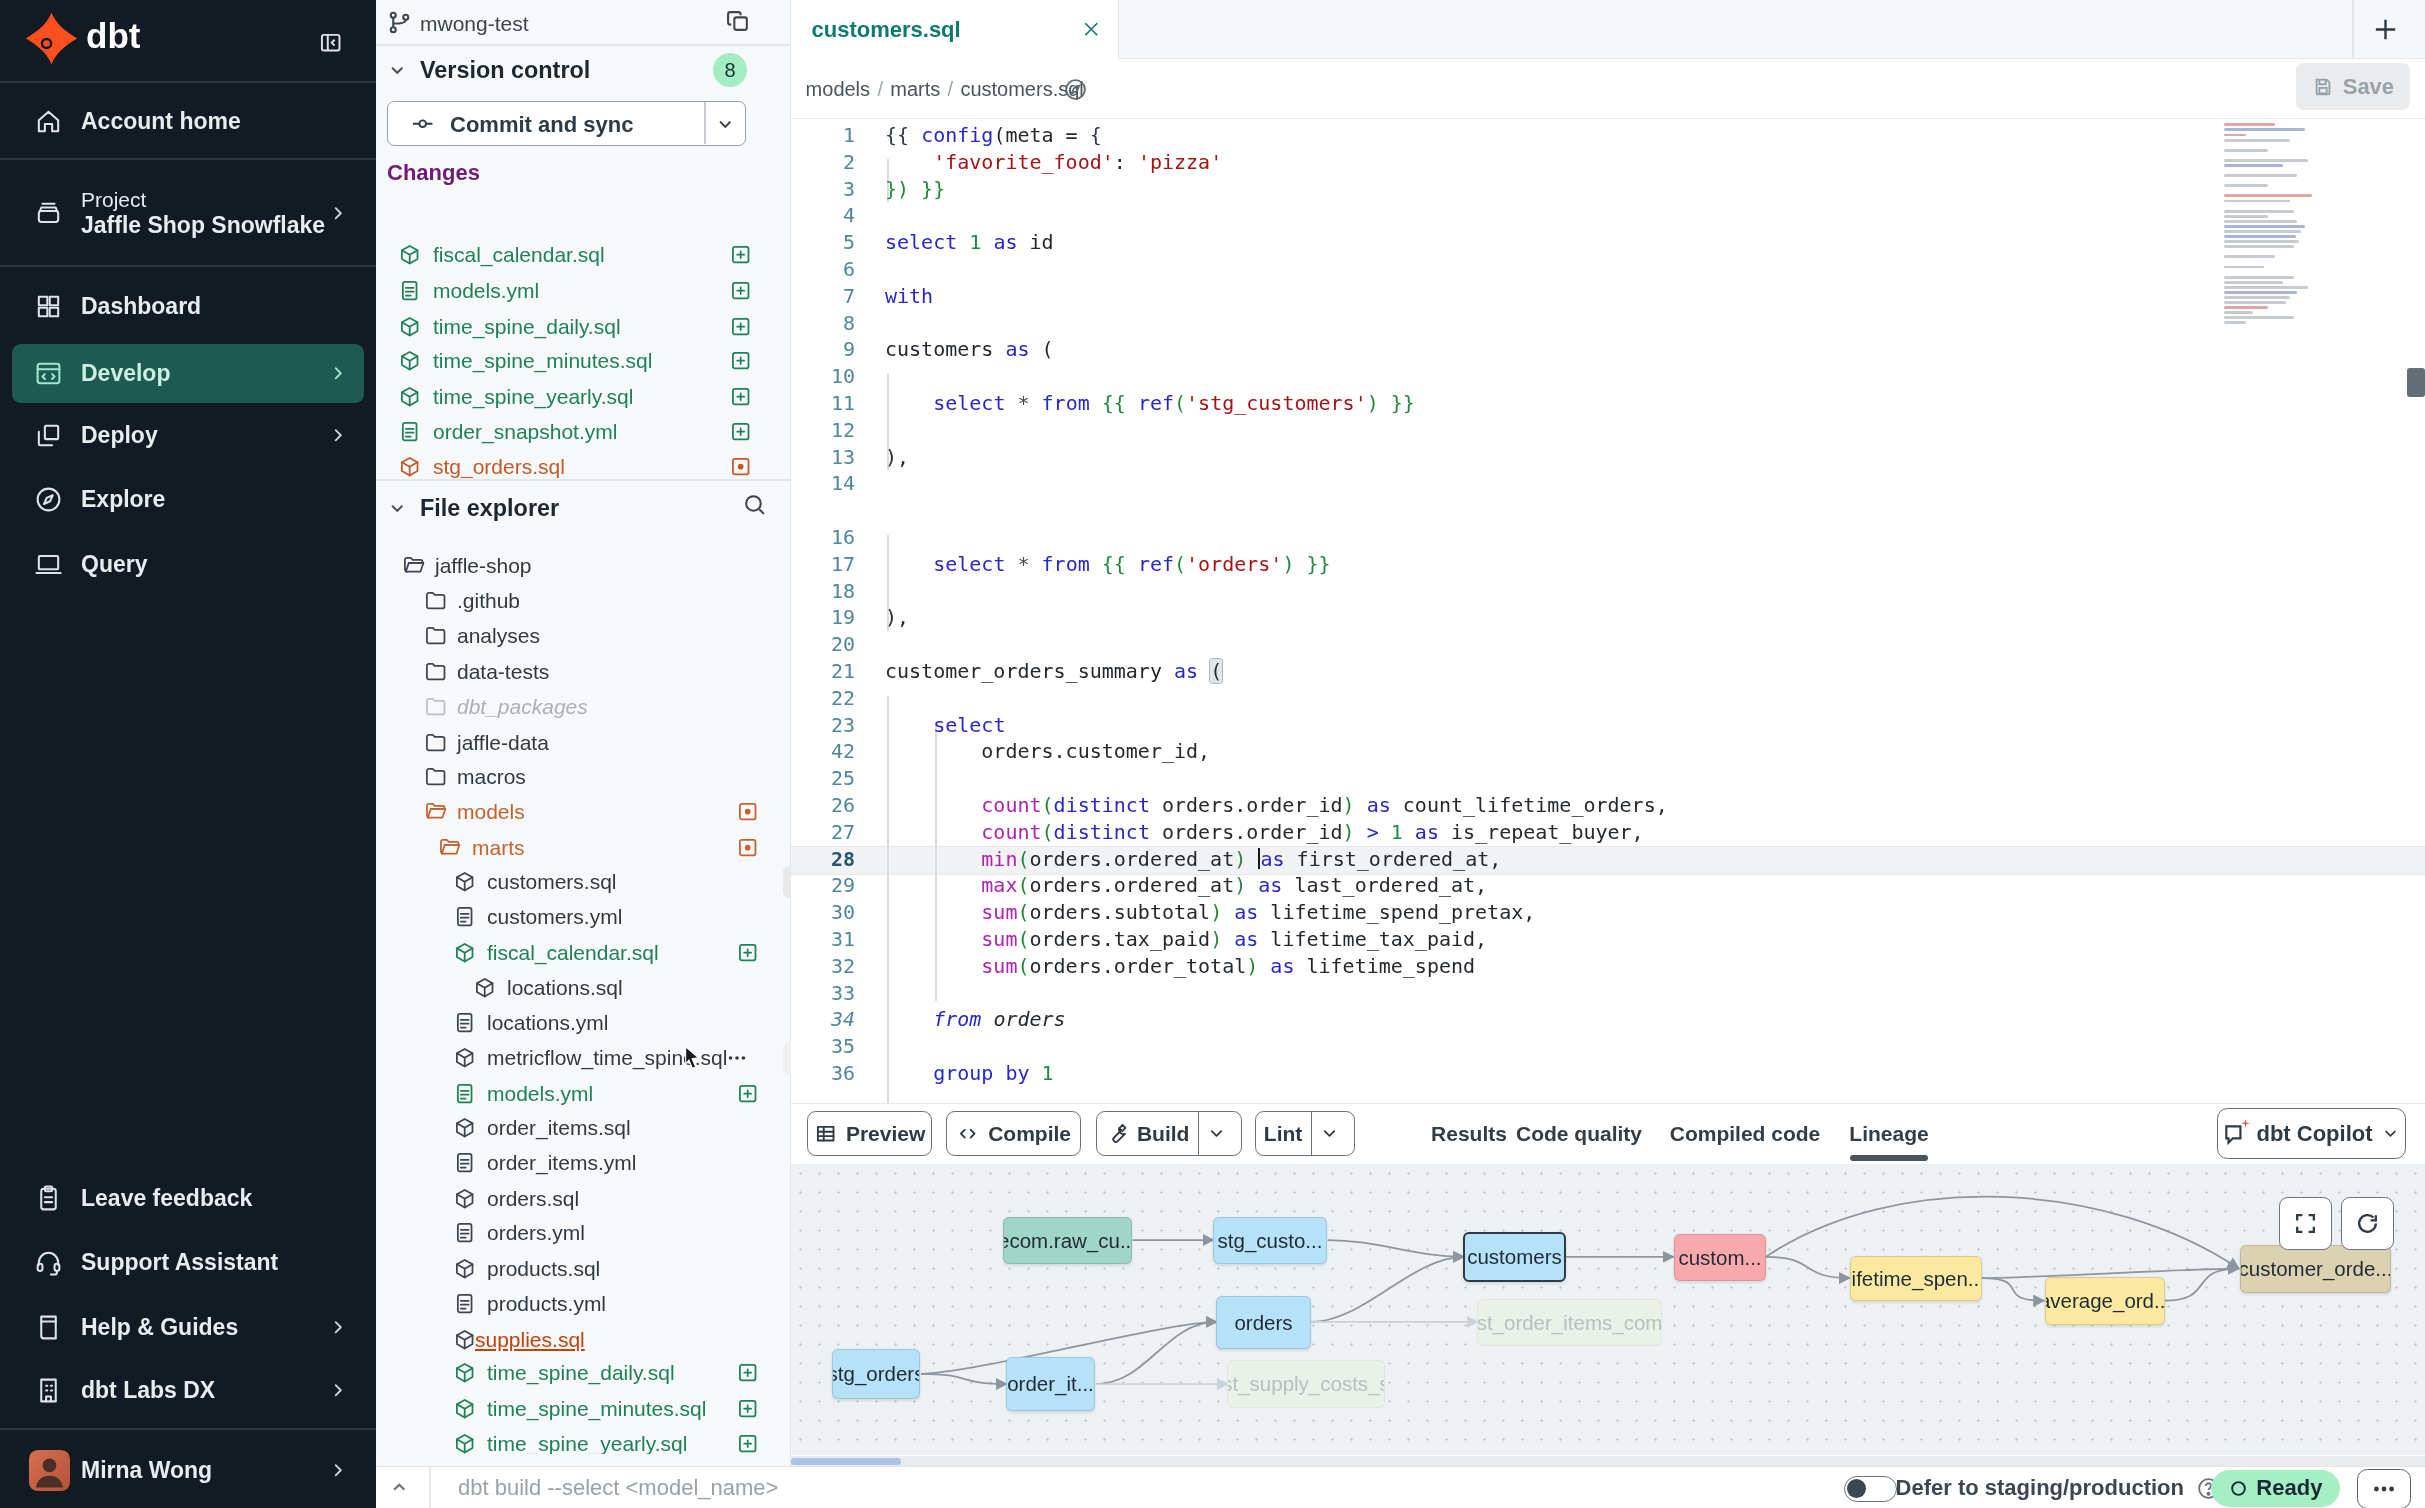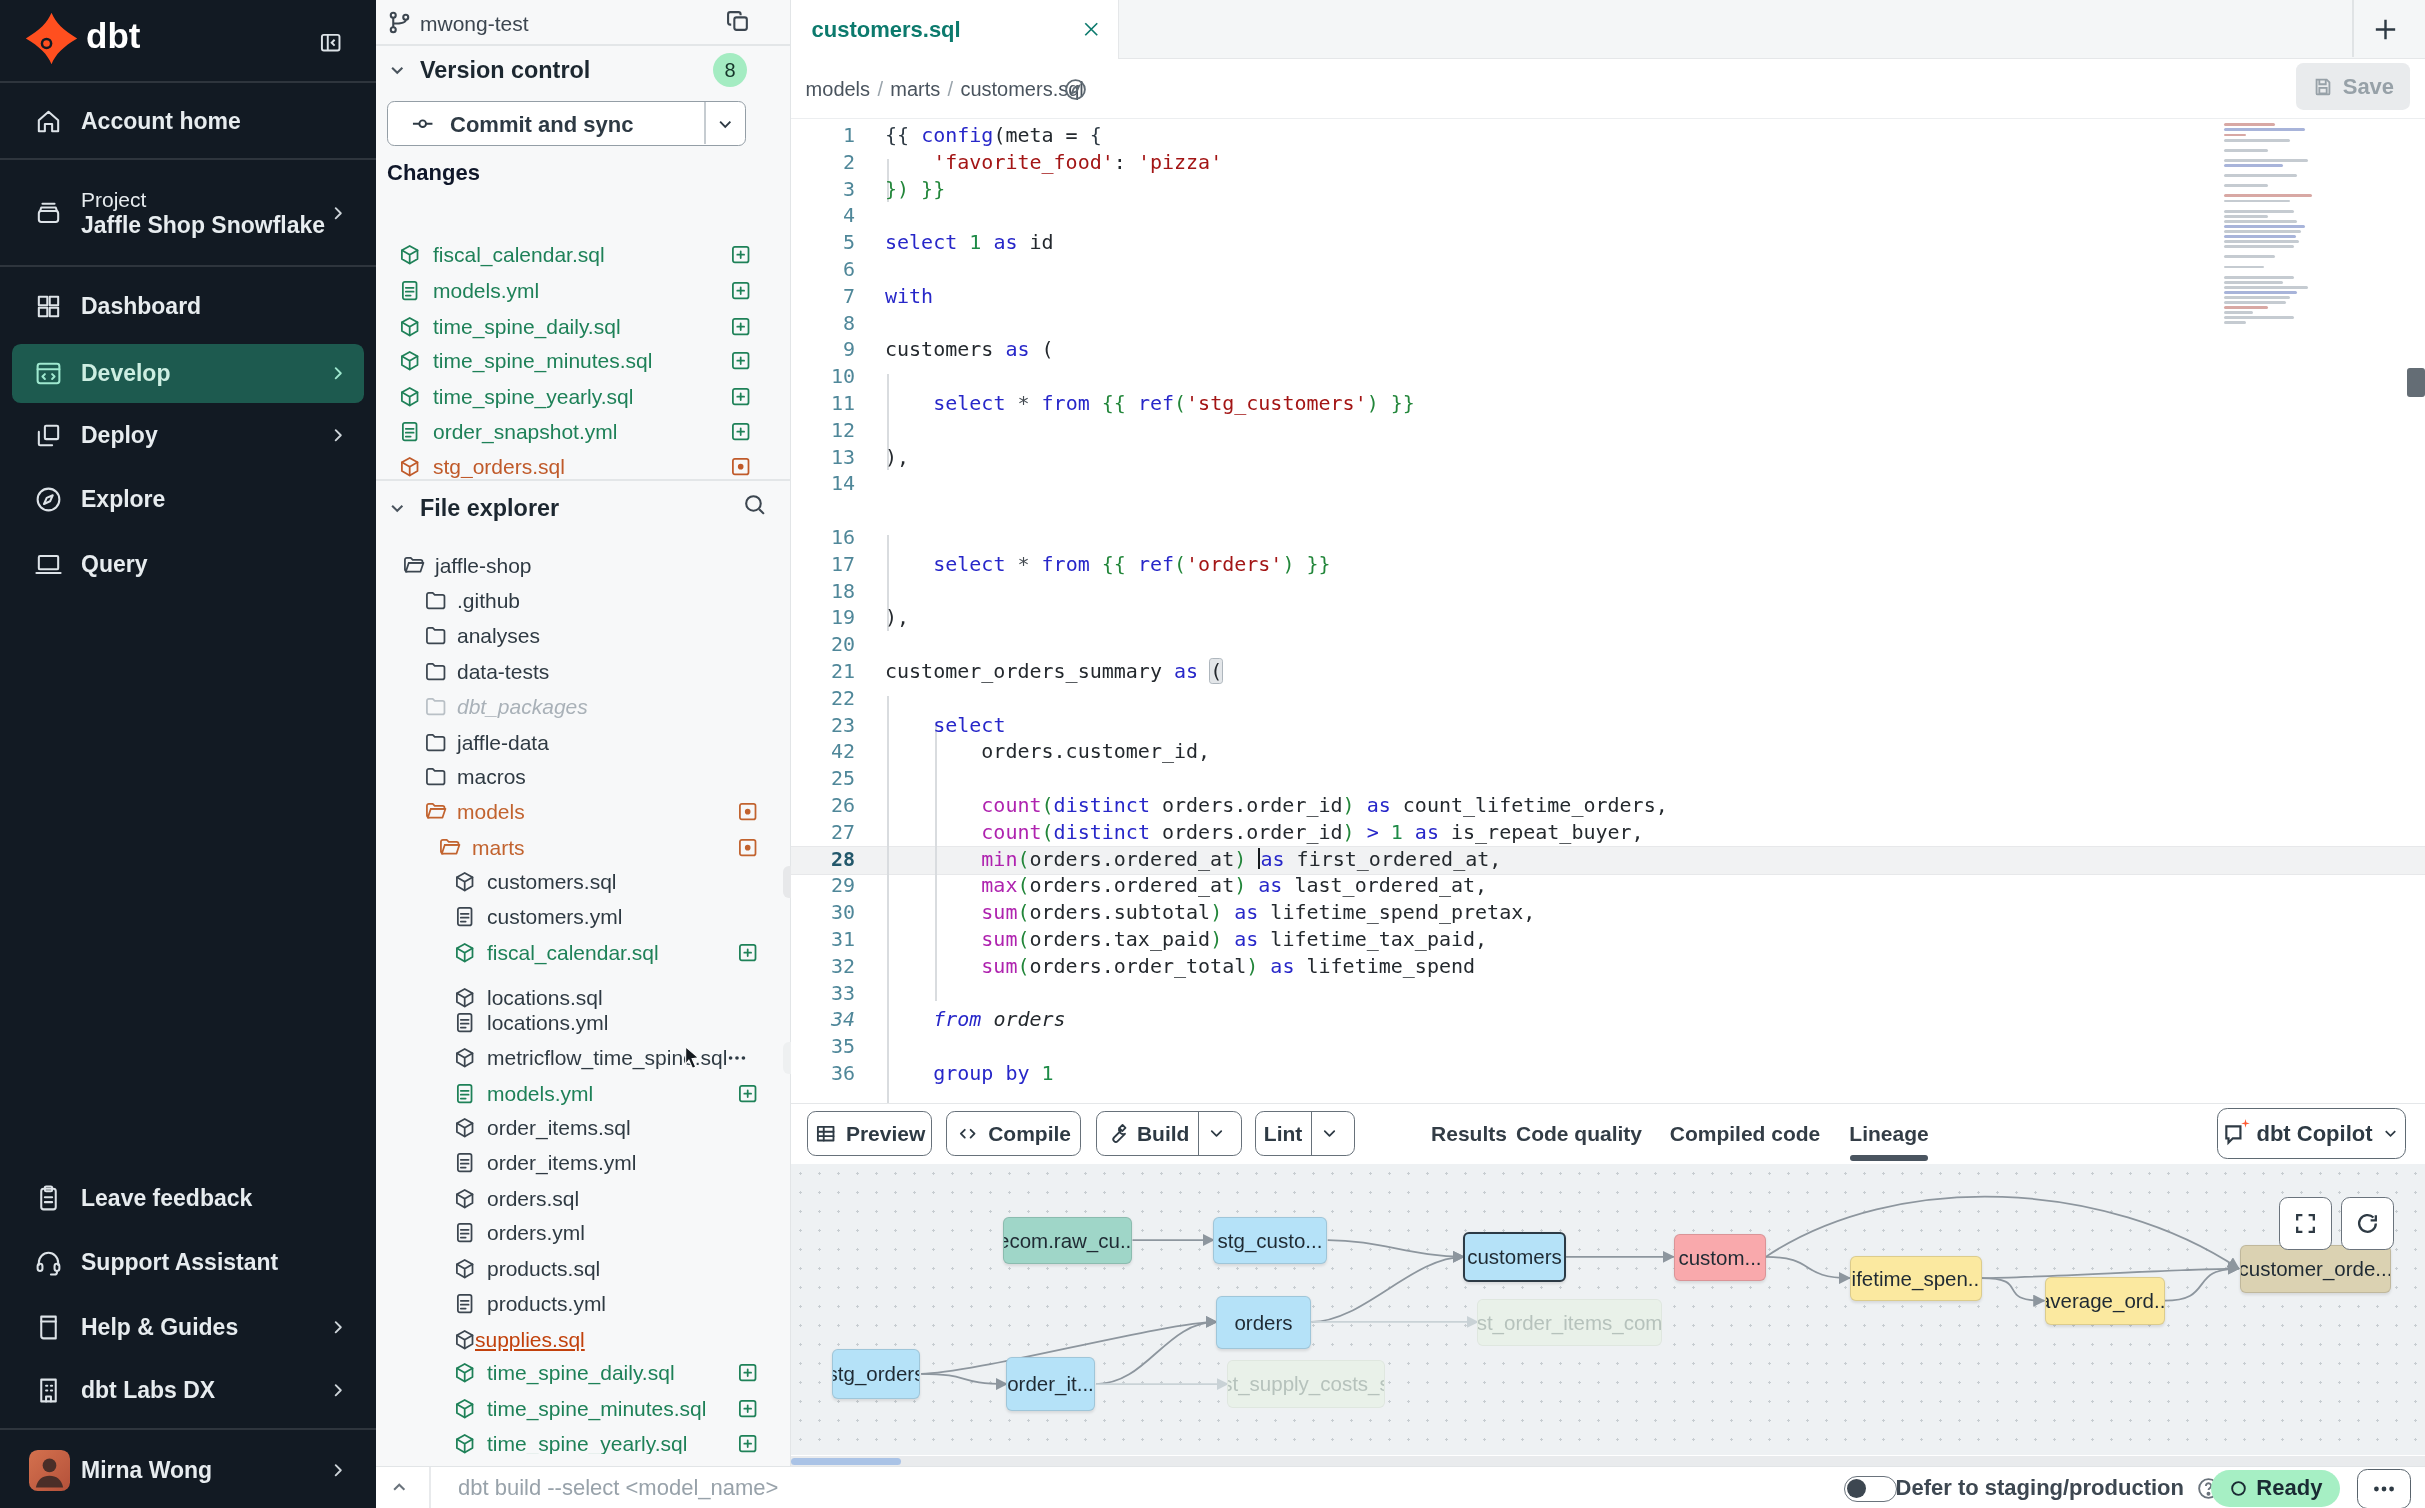--- a/index.html
+++ b/index.html
@@ -337,21 +337,21 @@
       </div>
       <div class="abs" style="left:62px;top:10.3px;font-size:22px;font-weight:700;color:#2e3a44;">Commit and sync</div>
       <div class="abs" style="left:316px;top:0;width:1.5px;height:42px;background:#c6ccd1;"></div>
       <div class="abs" style="left:327px;top:11.7px;width:20.5px;height:20.5px;color:#2e3a44;">
         <svg viewBox="0 0 24 24" fill="none" stroke="currentColor" stroke-width="2.2">
             <path d="M6 9l6 6 6-6"></path>
           </svg>
       </div>
     </div>
 
-    <div class="abs" style="left:11px;top:160px;font-size:22px;font-weight:700;color:#0f172a;">Changes</div>
+    <div class="abs" style="left:11px;top:160px;font-size:22px;font-weight:700;color:#701a75;">Changes</div>
     <div class="abs" style="left:0;top:176px;width:415px;height:302px;overflow:hidden;" id="changes-list">
         <div class="chg-row" style="top: 62px;">
           <div class="row-ico" style="left: 22px; top: 5.1px; color: rgb(30, 129, 88);">
             <svg viewBox="0 0 24 24" width="100%" height="100%" fill="none" stroke="currentColor" stroke-width="1.8" stroke-linecap="round" stroke-linejoin="round">
               <path d="M12 3l8 4.5v9L12 21l-8-4.5v-9z"></path>
               <path d="M4 7.5l8 4.5 8-4.5M12 12v9"></path>
             </svg>
           </div>
           <div class="row-lbl" style="left: 57px; color: rgb(30, 129, 88);">fiscal_calendar.sql</div>
           <div class="badge-ico" style="left: 353px; top: 5.1px; color: rgb(30, 129, 88);">
@@ -594,21 +594,21 @@
             </svg>
           </div>
           <div class="row-lbl" style="left: 111px; color: rgb(30, 129, 88); z-index: 1;">fiscal_calendar.sql</div>
           <div class="badge-ico" style="left: 360px; top: 5.1px; color: rgb(30, 129, 88); z-index: 1;">
             <svg viewBox="0 0 24 24" width="100%" height="100%" fill="none" stroke="currentColor" stroke-width="1.8" stroke-linecap="round" stroke-linejoin="round">
               <rect x="4" y="4" width="16" height="16" rx="2"></rect>
               <path d="M12 8.5v7M8.5 12h7"></path>
             </svg>
           </div>
         </div>
-        <div class="tree-row" style="top: 439px;">
+        <div class="tree-row" style="top: 429px; margin-left: 20px;">
           <div class="tree-hl"></div>
           <div class="row-ico" style="left: 77px; top: 5.1px; color: rgb(60, 70, 80); z-index: 1;">
             <svg viewBox="0 0 24 24" width="100%" height="100%" fill="none" stroke="currentColor" stroke-width="1.8" stroke-linecap="round" stroke-linejoin="round">
               <path d="M12 3l8 4.5v9L12 21l-8-4.5v-9z"></path>
               <path d="M4 7.5l8 4.5 8-4.5M12 12v9"></path>
             </svg>
           </div>
           <div class="row-lbl" style="left: 111px; color: rgb(47, 58, 67); z-index: 1;">locations.sql</div>
         </div>
         <div class="tree-row" style="top: 464px;">

